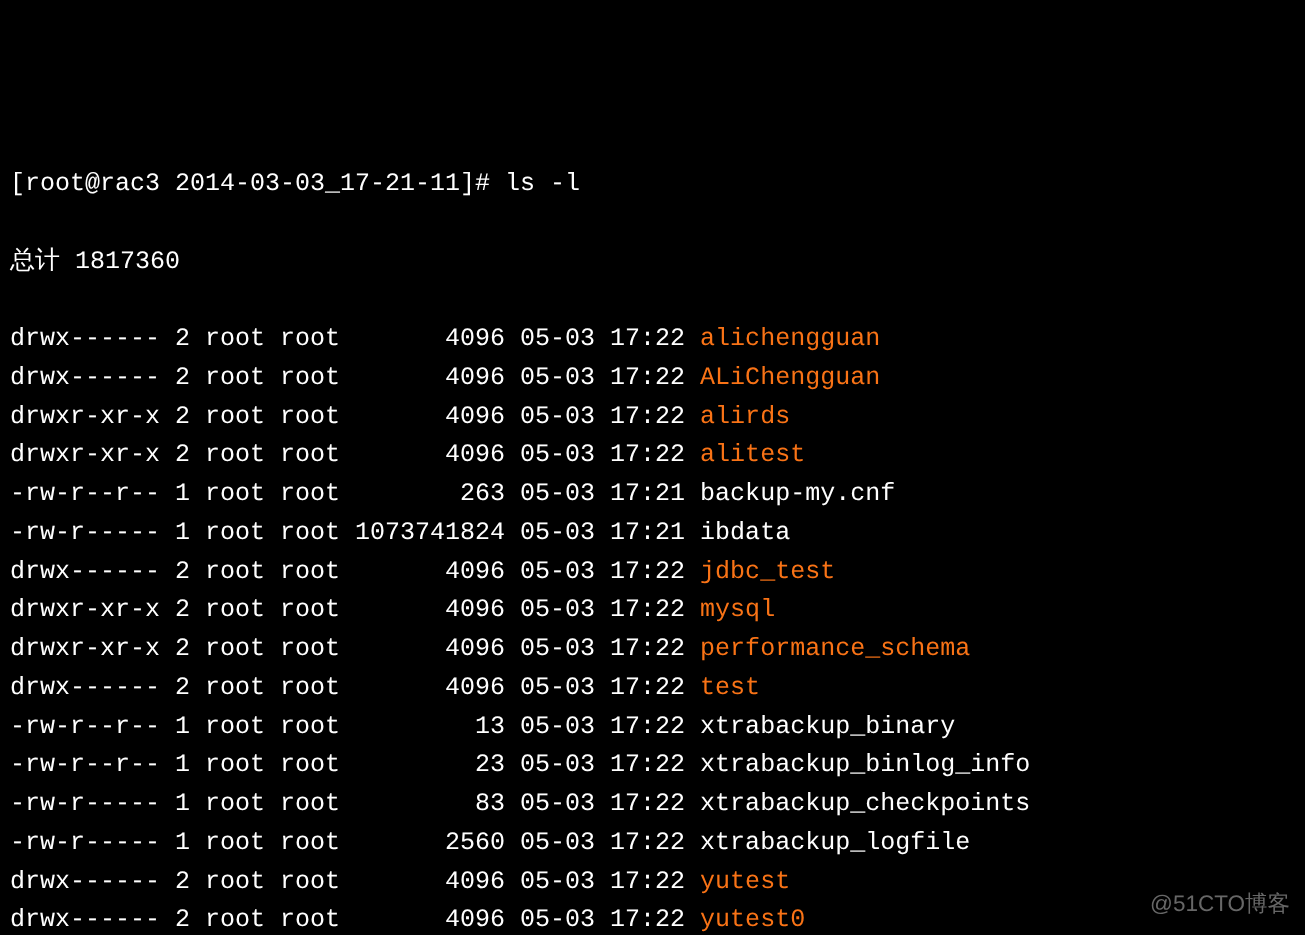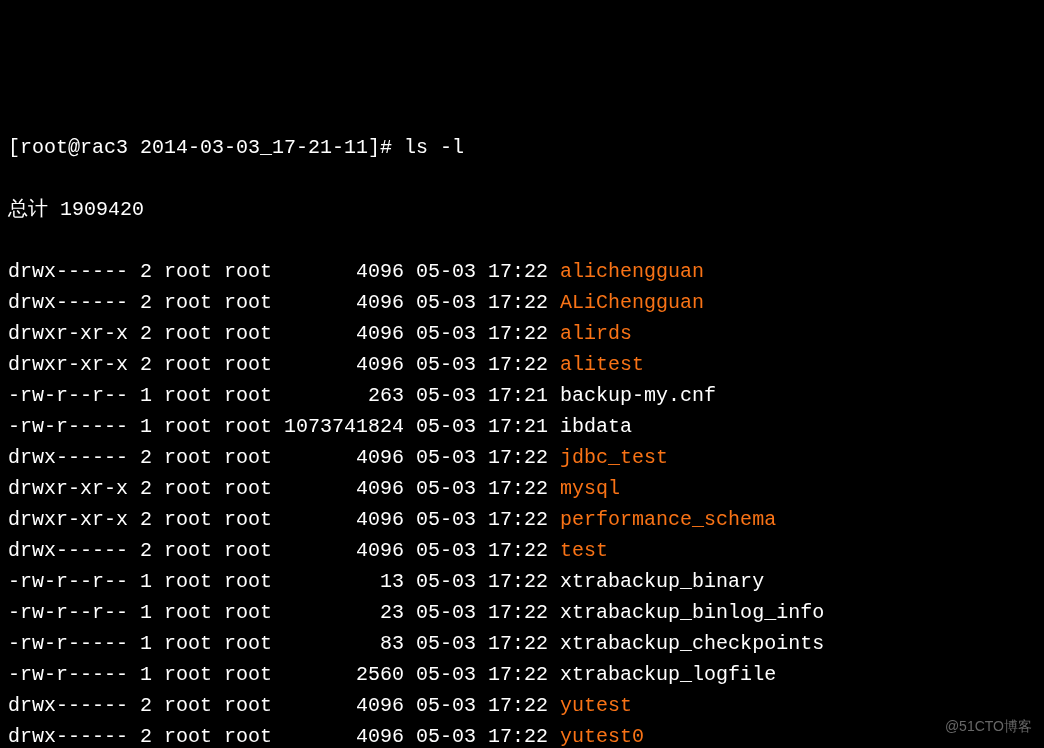--- a/index.html
+++ b/index.html
@@ -34,28 +34,28 @@
     }
     .file-name {
       color: #ffffff;
       text-align: center;
     }
     .watermark {
       position: absolute;
       bottom: 10px;
       right: 12px;
       color: #676767;
-      font-size: 14px;
+      font-size: 18px;
       font-family: sans-serif;
     }
   </style>
 </head>
 <body>
 
 
 
 <div class="prompt-line">[root@rac3 2014-03-03_17-21-11]# ls -l</div>
-<div class="total-line">总计 1909420</div>
+<div class="total-line">总计 1817360</div>
 <div id="listing"><div class="file-row"><span>drwx------ 2 root root       4096 05-03 17:22 </span><span class="dir-name">alichengguan</span></div><div class="file-row"><span>drwx------ 2 root root       4096 05-03 17:22 </span><span class="dir-name">ALiChengguan</span></div><div class="file-row"><span>drwxr-xr-x 2 root root       4096 05-03 17:22 </span><span class="dir-name">alirds</span></div><div class="file-row"><span>drwxr-xr-x 2 root root       4096 05-03 17:22 </span><span class="dir-name">alitest</span></div><div class="file-row"><span>-rw-r--r-- 1 root root        263 05-03 17:21 </span><span class="file-name">backup-my.cnf</span></div><div class="file-row"><span>-rw-r----- 1 root root 1073741824 05-03 17:21 </span><span class="file-name">ibdata</span></div><div class="file-row"><span>drwx------ 2 root root       4096 05-03 17:22 </span><span class="dir-name">jdbc_test</span></div><div class="file-row"><span>drwxr-xr-x 2 root root       4096 05-03 17:22 </span><span class="dir-name">mysql</span></div><div class="file-row"><span>drwxr-xr-x 2 root root       4096 05-03 17:22 </span><span class="dir-name">performance_schema</span></div><div class="file-row"><span>drwx------ 2 root root       4096 05-03 17:22 </span><span class="dir-name">test</span></div><div class="file-row"><span>-rw-r--r-- 1 root root         13 05-03 17:22 </span><span class="file-name">xtrabackup_binary</span></div><div class="file-row"><span>-rw-r--r-- 1 root root         23 05-03 17:22 </span><span class="file-name">xtrabackup_binlog_info</span></div><div class="file-row"><span>-rw-r----- 1 root root         83 05-03 17:22 </span><span class="file-name">xtrabackup_checkpoints</span></div><div class="file-row"><span>-rw-r----- 1 root root       2560 05-03 17:22 </span><span class="file-name">xtrabackup_logfile</span></div><div class="file-row"><span>drwx------ 2 root root       4096 05-03 17:22 </span><span class="dir-name">yutest</span></div><div class="file-row"><span>drwx------ 2 root root       4096 05-03 17:22 </span><span class="dir-name">yutest0</span></div></div>
 <div class="watermark">@51CTO博客</div>
 
 
 
 
 </body></html>

